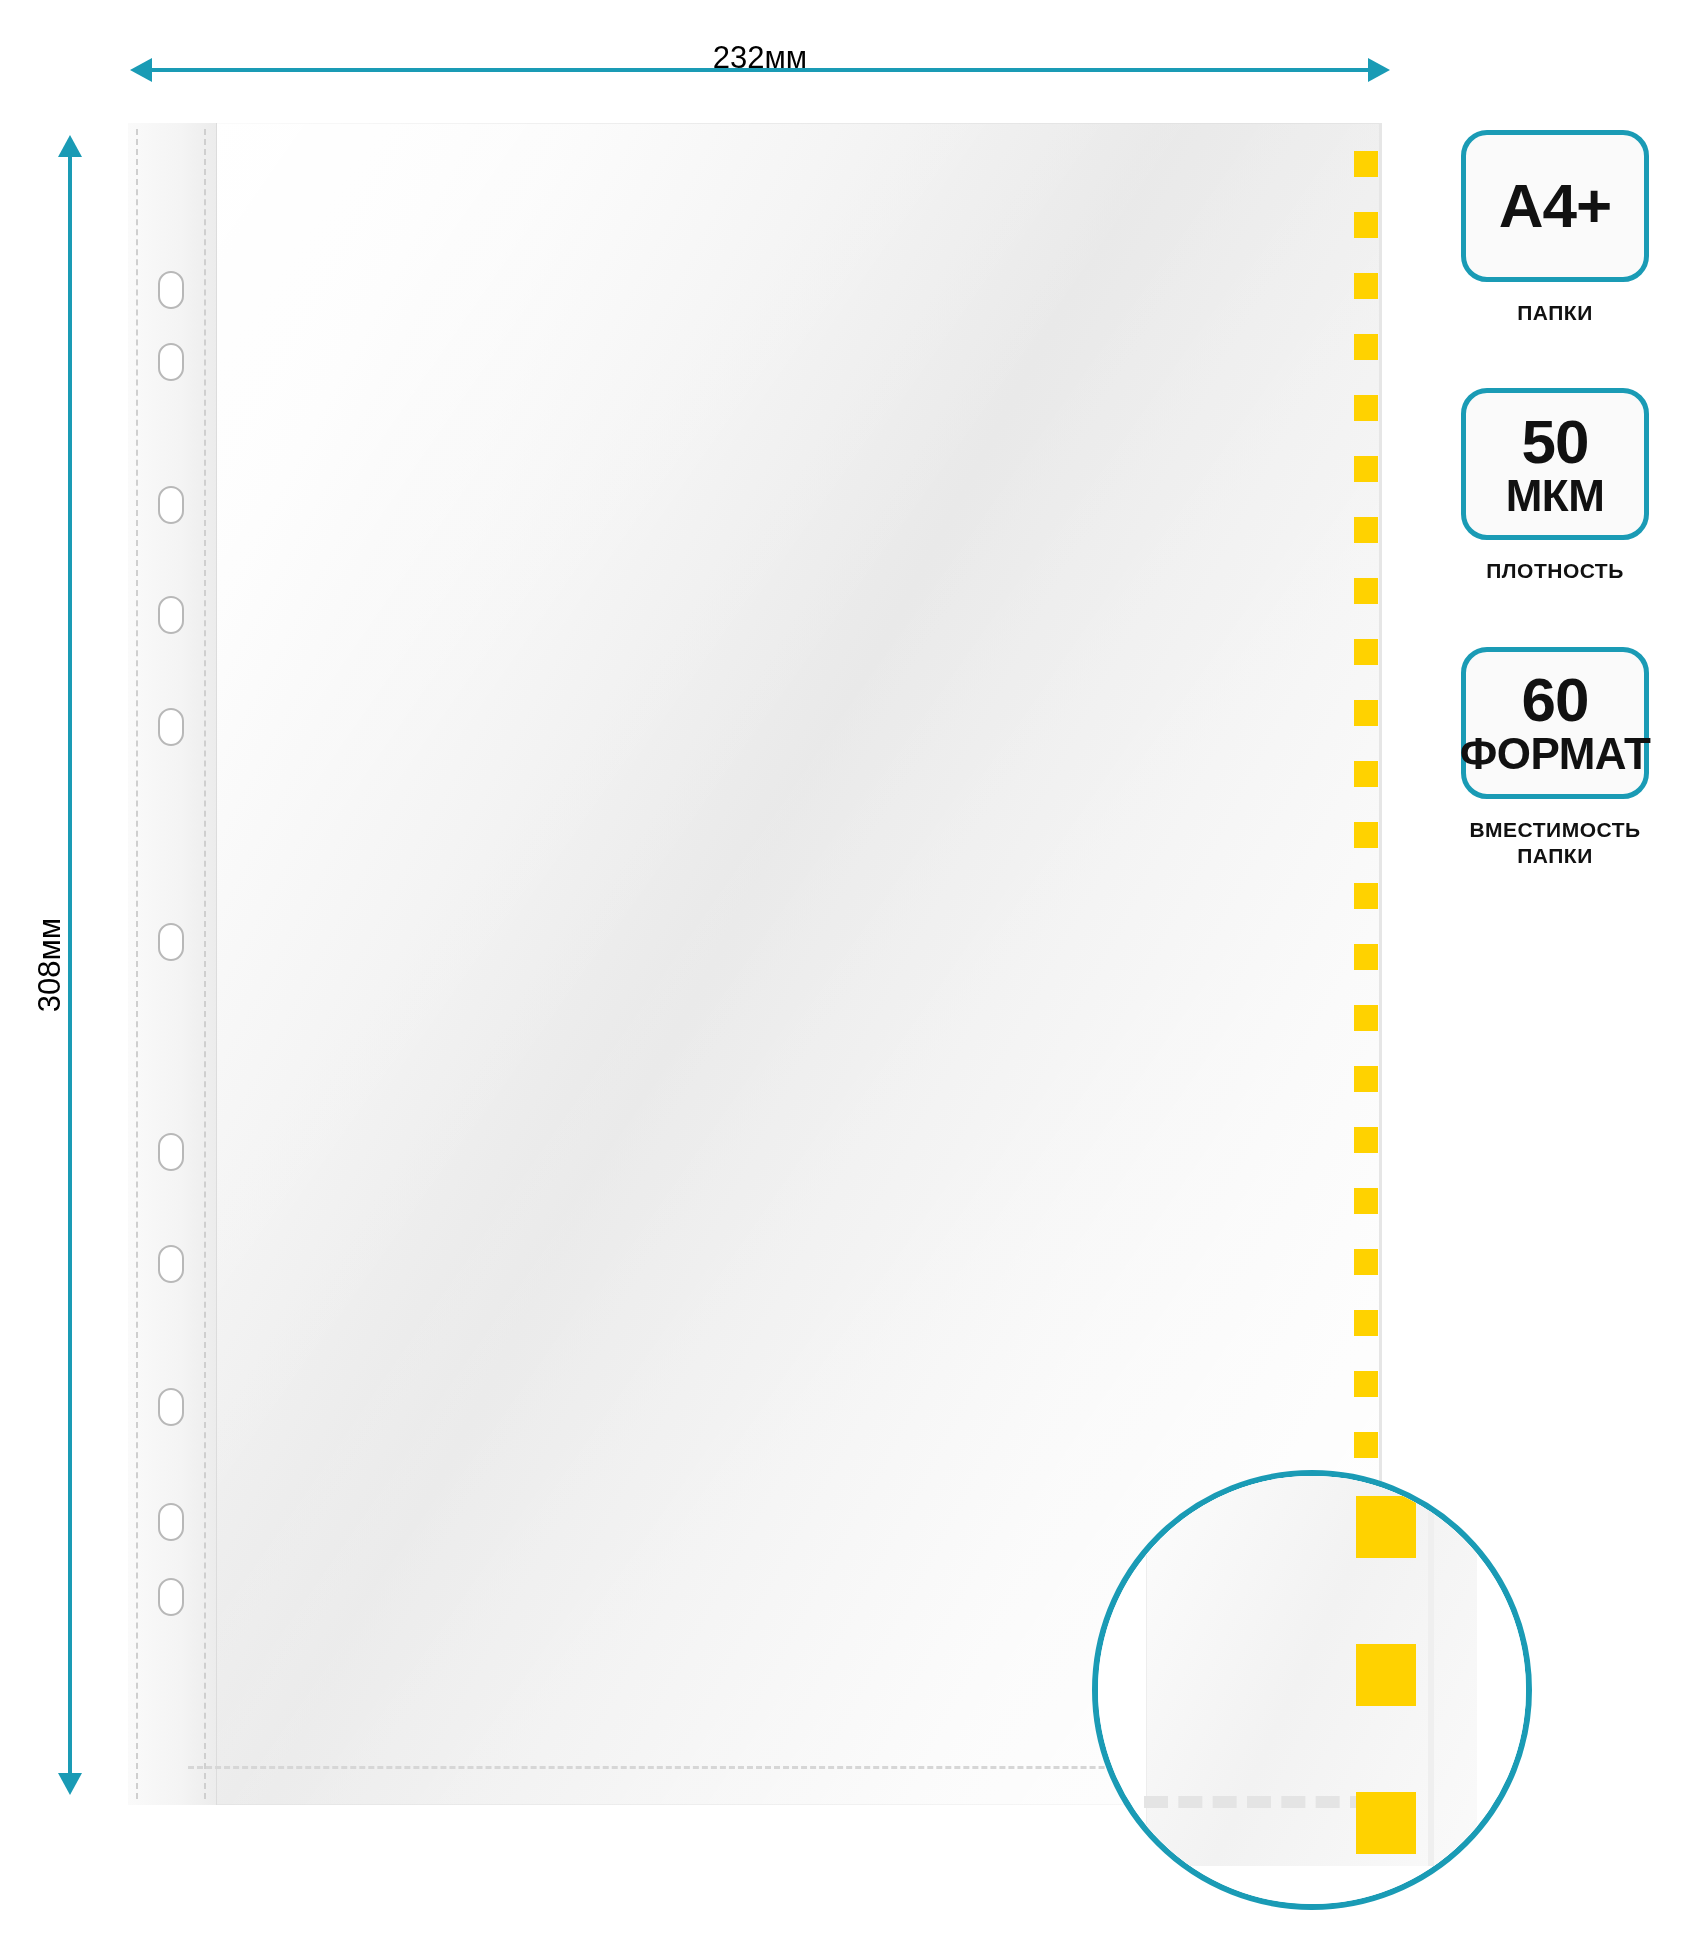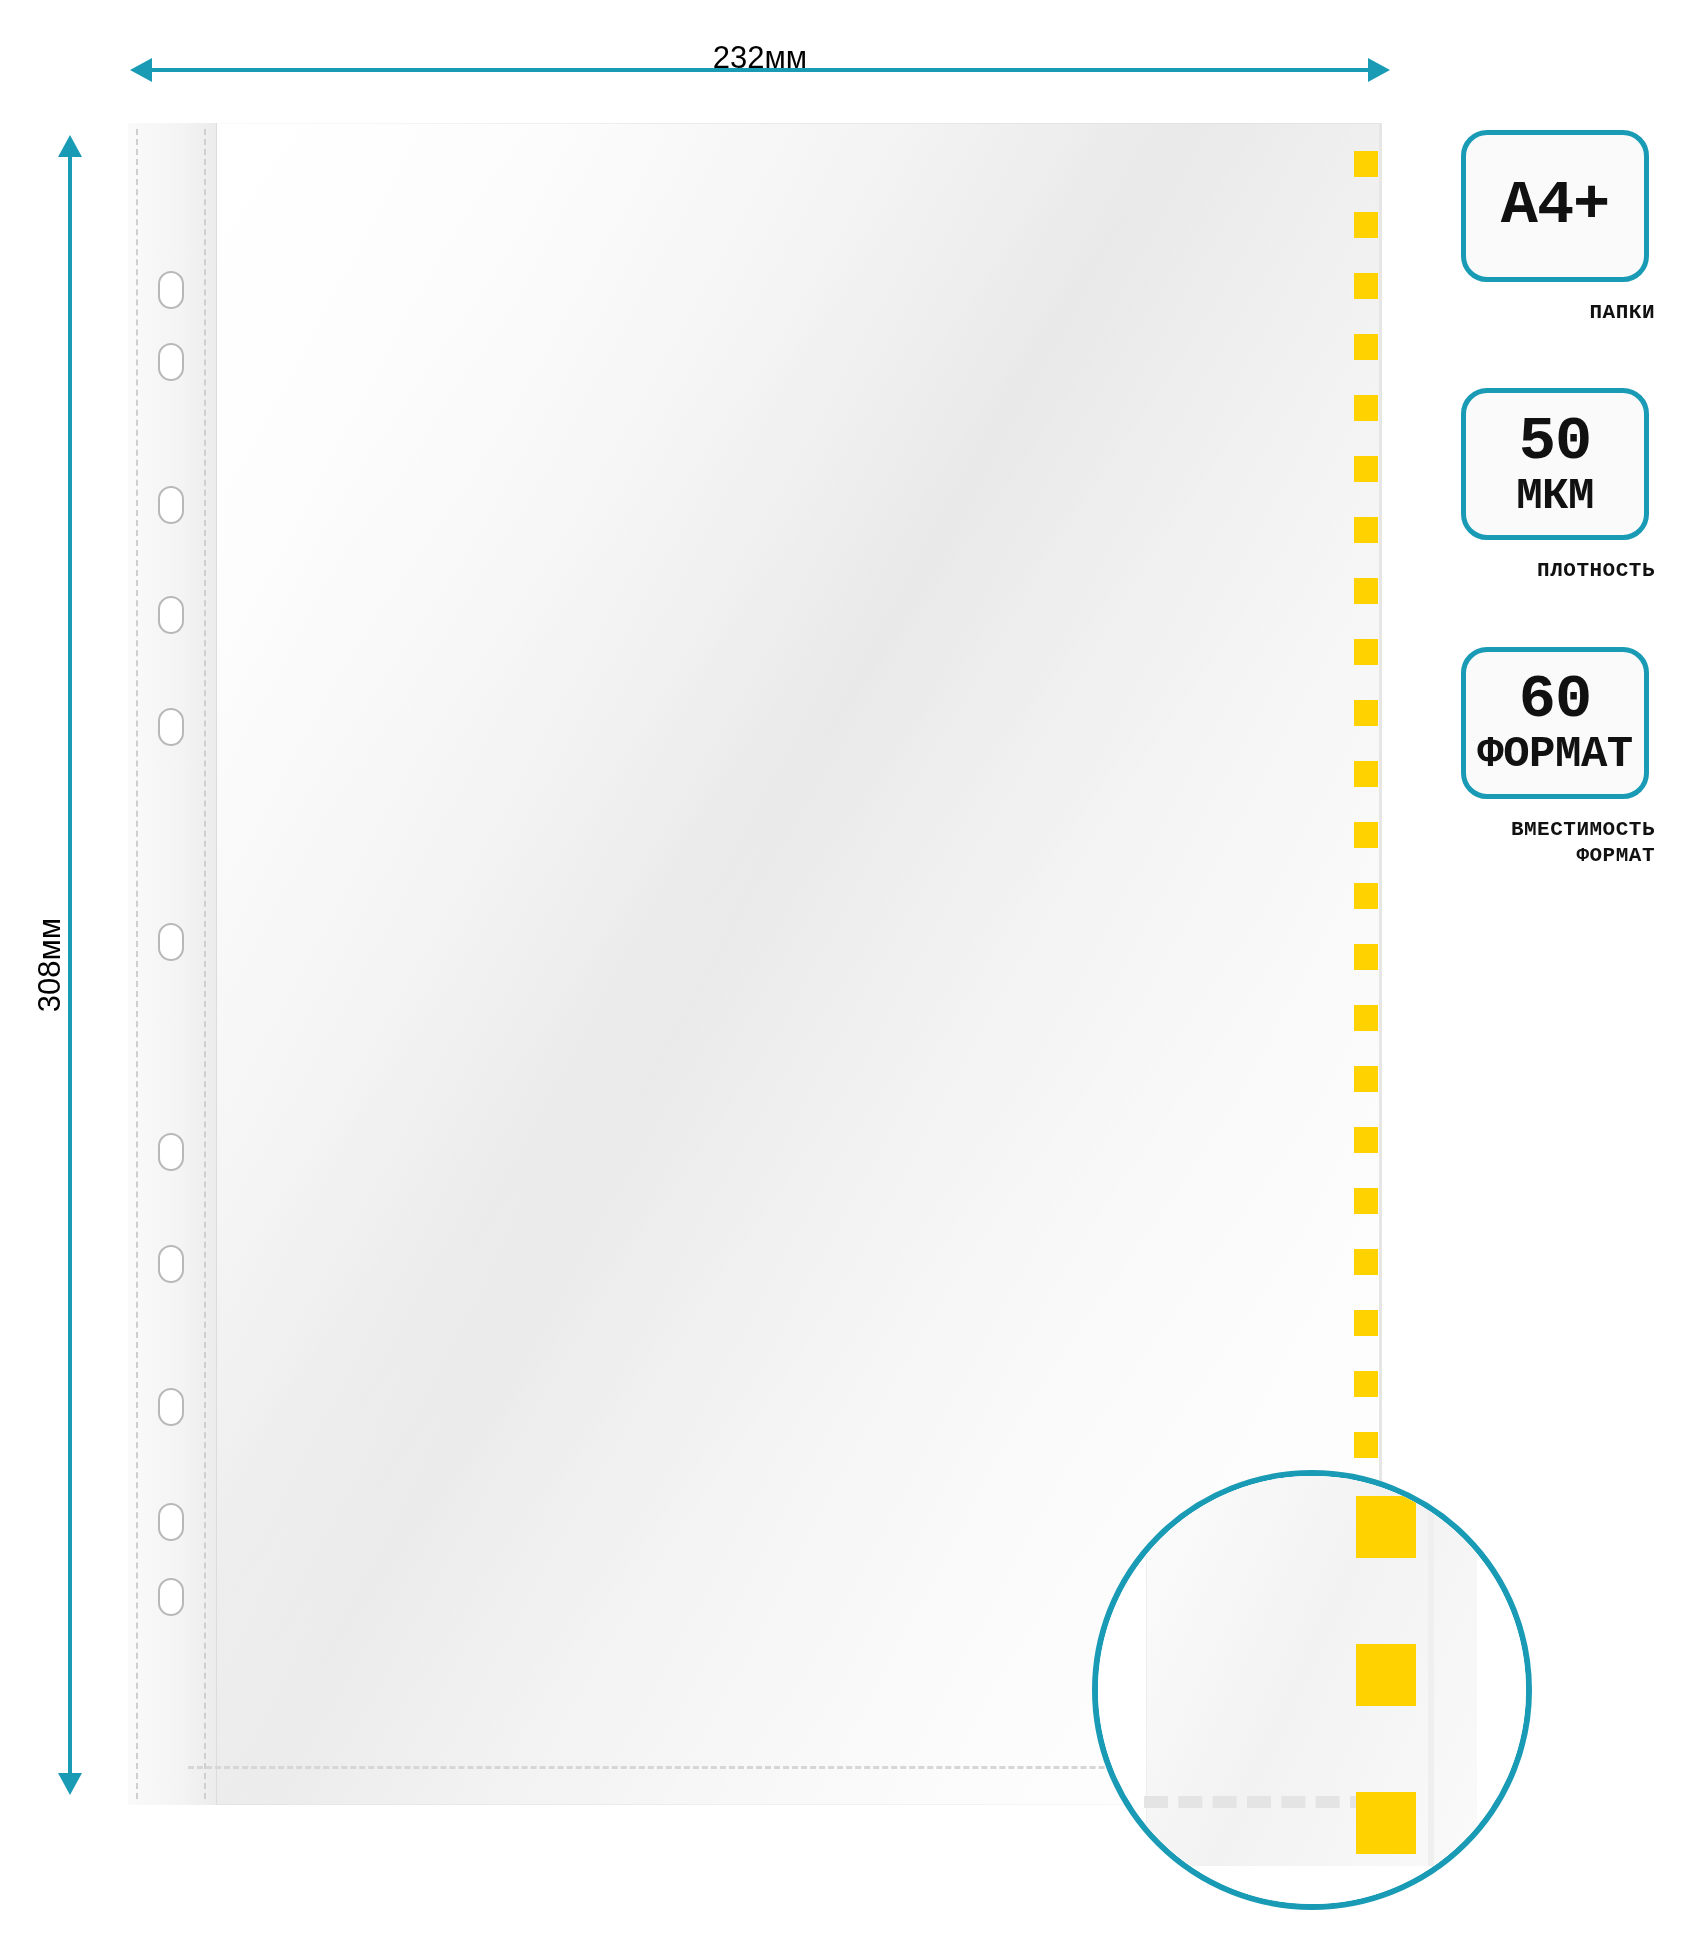--- a/index.html
+++ b/index.html
@@ -185,22 +185,21 @@
 
   
   #specs {
     position: absolute;
     left: 1455px;
     top: 130px;
     width: 200px;
   }
   .spec {
     margin-bottom: 62px;
-    text-align: right;
-    font-family: Liberation Mono, monospace;
+    text-align: center;
   }
   .spec-box {
     width: 188px;
     min-height: 152px;
     border: 5px solid #1a9bb5;
     border-radius: 26px;
     background: #fafafa;
     box-sizing: border-box;
     display: flex;
     flex-direction: column;
@@ -390,18 +389,18 @@
         <div class="sub">МКМ</div>
       </div>
       <div class="spec-caption">ПЛОТНОСТЬ</div>
     </div>
 
     <div class="spec">
       <div class="spec-box">
         <div class="big">60</div>
         <div class="sub">ФОРМАТ</div>
       </div>
-      <div class="spec-caption">ВМЕСТИМОСТЬ ФОРМАТ</div>
+      <div class="spec-caption">ВМЕСТИМОСТЬ ПАПКИ</div>
     </div>
 
   </div>
 
 </div>
 
 </body></html>

